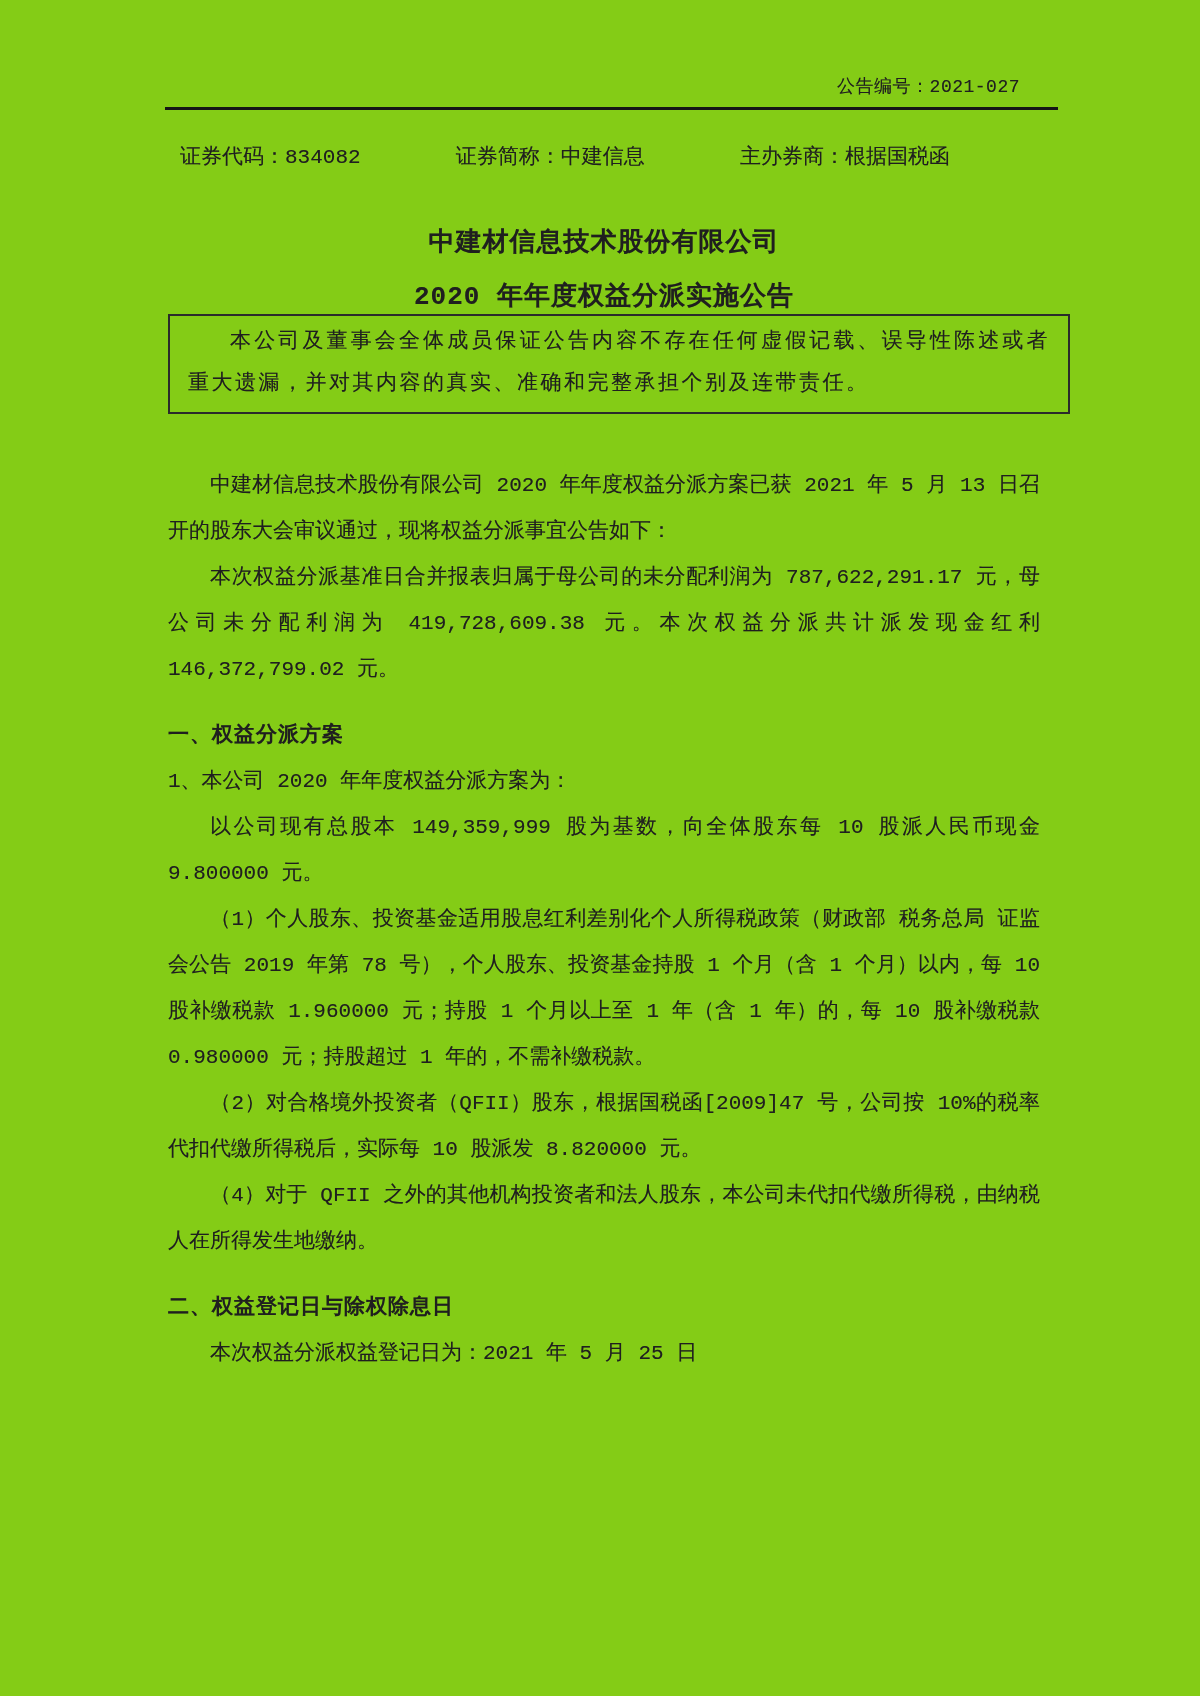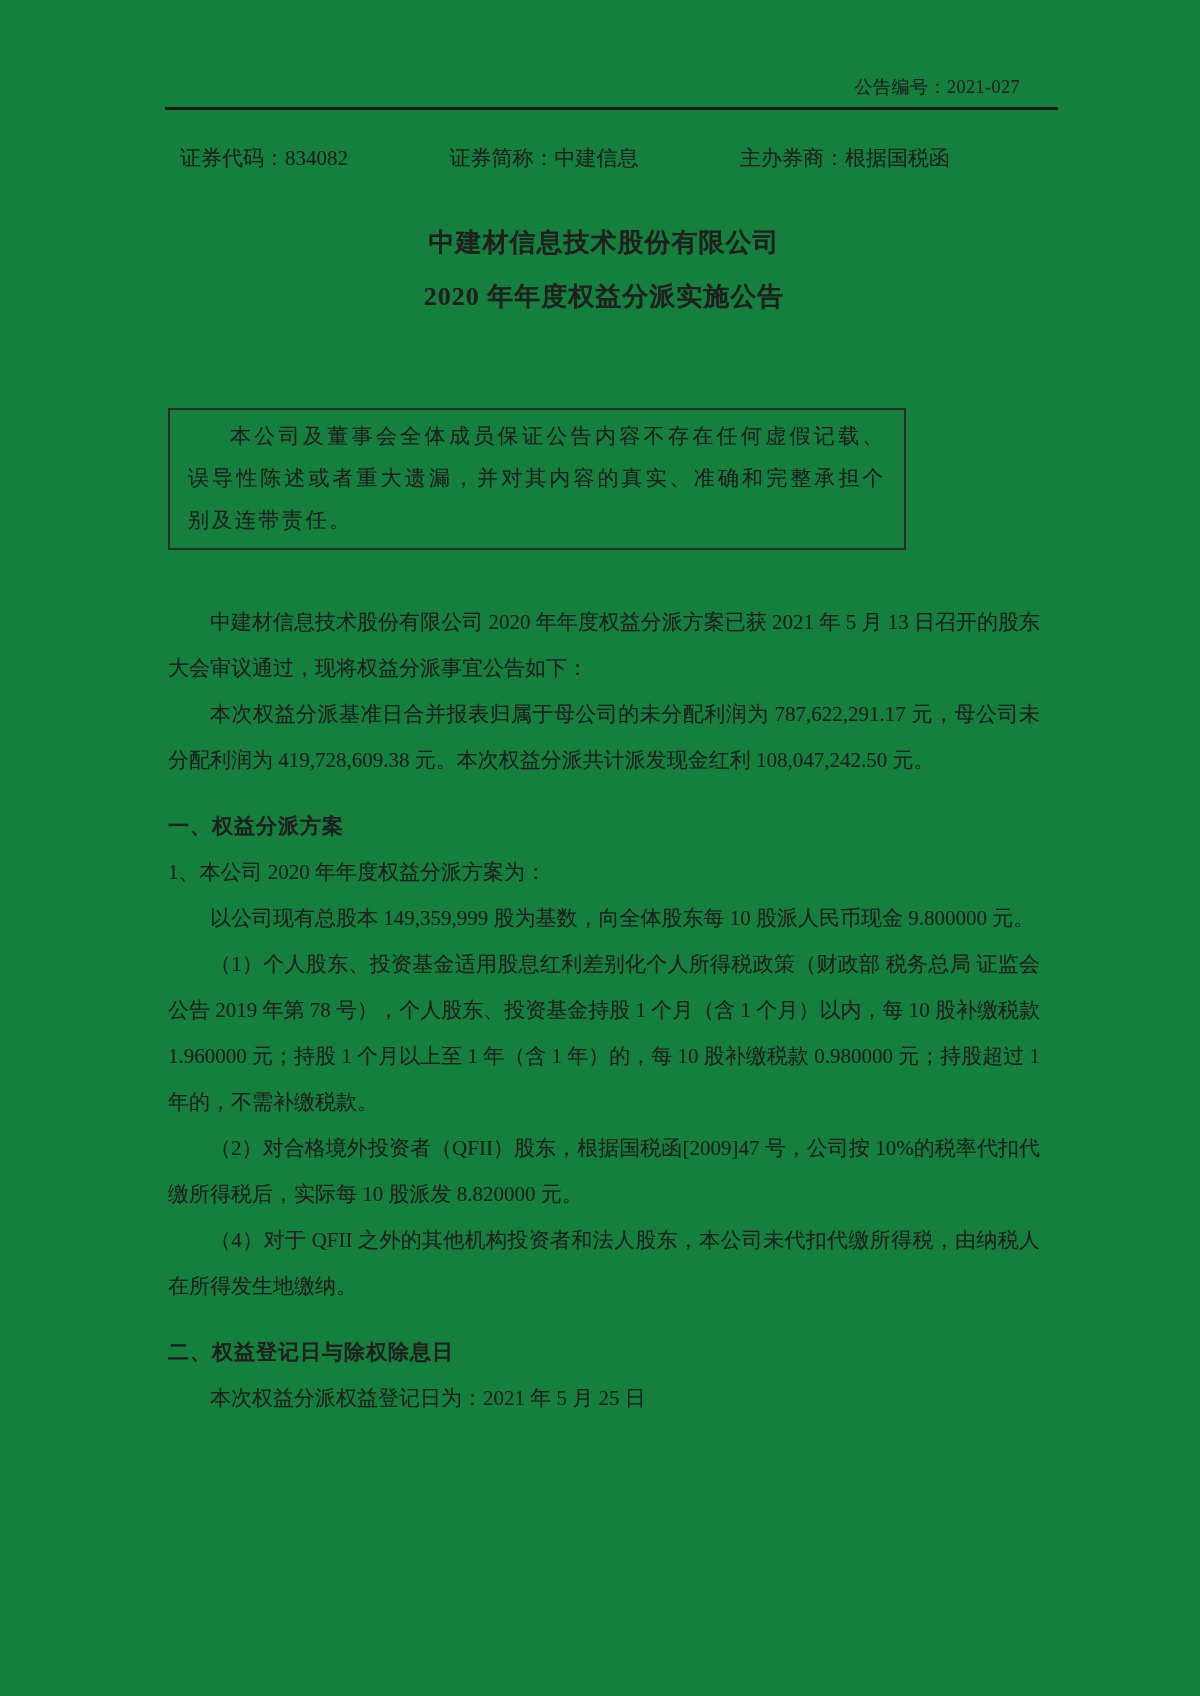--- a/index.html
+++ b/index.html
@@ -5,23 +5,23 @@
   html, body {
     margin: 0;
     padding: 0;
     background: #e8e8e8;
   }
   .page {
     position: relative;
     width: 1200px;
     height: 1696px;
     margin: 0 auto;
-    background: #15803d;
+    background: #84cc16;
     overflow: hidden;
-    font-family: Liberation Serif, serif;
+    font-family: Liberation Mono, monospace;
     color: #1f1f1f;
     text-shadow: 0 0 0.6px rgba(40,40,40,0.45);
   }
   .content {
     width: 872px;
     margin-left: 168px;
   }
   .doc-number {
     padding-top: 76px;
     padding-right: 20px;
@@ -57,22 +57,21 @@
   .title-announcement {
     margin-top: 20px;
     text-align: center;
     font-weight: bold;
     font-size: 26px;
     line-height: 34px;
     letter-spacing: 1px;
   }
   .disclaimer-box {
     box-sizing: border-box;
-    width: 738px;
-    margin-top: 94px;
+    width: 902px;
     border: 2px solid #2b2b2b;
     padding: 5px 18px 7px 18px;
     font-size: 21px;
     line-height: 42px;
     letter-spacing: 2.5px;
     text-align: justify;
     text-indent: 2em;
   }
   .body-text {
     margin-top: 49px;
@@ -111,21 +110,21 @@
     <div class="title-company">中建材信息技术股份有限公司</div>
 
     <div class="title-announcement">2020 年年度权益分派实施公告</div>
 
     <div class="disclaimer-box">
       <span>本公司及董事会全体成员保证公告内容不存在任何虚假记载、误导性陈述或者重大遗漏，并对其内容的真实、准确和完整承担个别及连带责任。</span>
     </div>
 
     <div class="body-text">
       <p class="indent">中建材信息技术股份有限公司 2020 年年度权益分派方案已获 2021 年 5 月 13 日召开的股东大会审议通过，现将权益分派事宜公告如下：</p>
-      <p class="indent">本次权益分派基准日合并报表归属于母公司的未分配利润为 787,622,291.17 元，母公司未分配利润为 419,728,609.38 元。本次权益分派共计派发现金红利 108,047,242.50 元。</p>
+      <p class="indent">本次权益分派基准日合并报表归属于母公司的未分配利润为 787,622,291.17 元，母公司未分配利润为 419,728,609.38 元。本次权益分派共计派发现金红利 146,372,799.02 元。</p>
       <p class="heading">一、权益分派方案</p>
       <p>1、本公司 2020 年年度权益分派方案为：</p>
       <p class="indent">以公司现有总股本 149,359,999 股为基数，向全体股东每 10 股派人民币现金 9.800000 元。</p>
       <p class="indent">（1）个人股东、投资基金适用股息红利差别化个人所得税政策（财政部 税务总局 证监会公告 2019 年第 78 号），个人股东、投资基金持股 1 个月（含 1 个月）以内，每 10 股补缴税款 1.960000 元；持股 1 个月以上至 1 年（含 1 年）的，每 10 股补缴税款 0.980000 元；持股超过 1 年的，不需补缴税款。</p>
       <p class="indent">（2）对合格境外投资者（QFII）股东，根据国税函[2009]47 号，公司按 10%的税率代扣代缴所得税后，实际每 10 股派发 8.820000 元。</p>
       <p class="indent">（4）对于 QFII 之外的其他机构投资者和法人股东，本公司未代扣代缴所得税，由纳税人在所得发生地缴纳。</p>
       <p class="heading">二、权益登记日与除权除息日</p>
       <p class="indent">本次权益分派权益登记日为：2021 年 5 月 25 日</p>
     </div>
 

